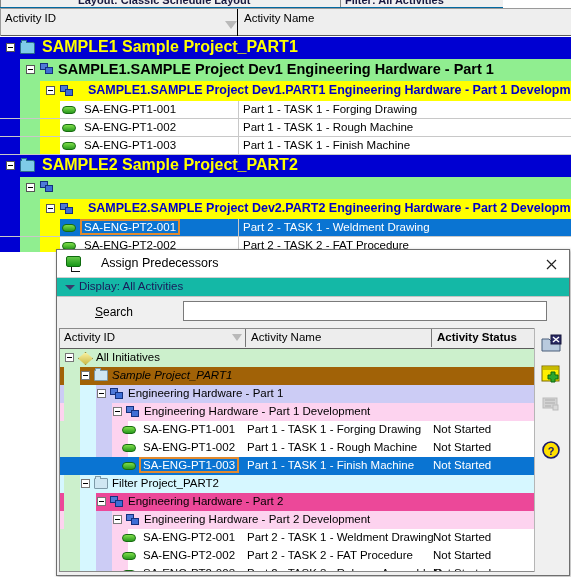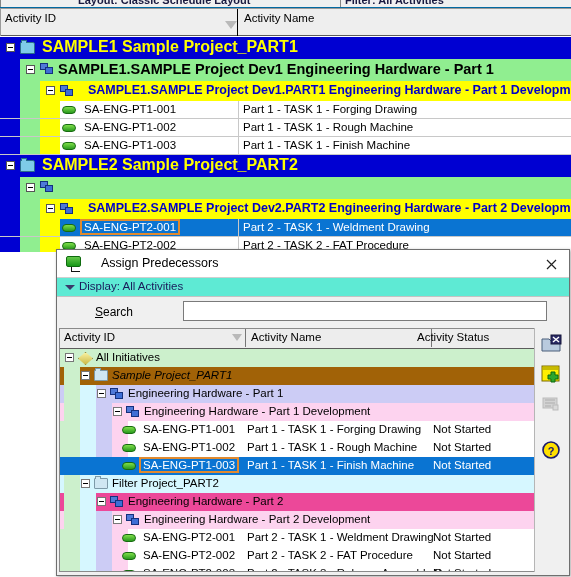--- a/index.html
+++ b/index.html
@@ -3,21 +3,21 @@
 <meta charset="utf-8">
 <style>
   html,body{margin:0;padding:0;}
   body{
     width:571px;height:577px;overflow:hidden;position:relative;
     font-family:"Liberation Sans",sans-serif;font-size:11px;
     background:#d4d0c8;color:#000;
   }
   
   #app{position:absolute;inset:0;background:#ffffff;}
-  .topstrip{position:absolute;left:0;top:0;width:571px;height:7px;
+  .topstrip{position:absolute;left:0;top:0;width:503px;height:7px;
     background:#f0f0f0;border-bottom:1px solid #0369a1;overflow:hidden;}
   .topstrip .tl{position:absolute;left:78px;top:-6px;font-weight:bold;font-size:11px;color:#1a1a40;white-space:nowrap;}
   .topstrip .tr{position:absolute;left:345px;top:-6px;font-weight:bold;font-size:11px;color:#1a1a40;white-space:nowrap;}
   .topstrip .sepL{position:absolute;left:0;top:0;width:1px;height:7px;background:#848484;}
   .topstrip .sepM{position:absolute;left:340px;top:0;width:1px;height:7px;background:#848484;}
 
   
   #gridhdr{position:absolute;left:0;top:8px;width:571px;height:28px;
     background:#eeeeee;border-top:1px solid #9a9a9a;border-bottom:1px solid #5c5c5c;box-sizing:border-box;}
   #gridhdr .cell{position:absolute;top:0;height:27px;box-sizing:border-box;padding:3px 0 0 5px;
@@ -64,39 +64,39 @@
     background:#f0f0f0;border:1px solid #6f6f6f;box-shadow:1px 1px 3px rgba(0,0,0,.35);box-sizing:border-box;}
   #dlgtitle{position:relative;height:27px;background:#ffffff;border-bottom:1px solid #cfcfcf;}
   #dlgtitle .tico{position:absolute;left:9px;top:6px;width:15px;height:11px;
     background:linear-gradient(#64c84a,#189818);border:1px solid #0e6b0e;border-radius:2px;box-sizing:border-box;}
   #dlgtitle .tico::after{content:"";position:absolute;left:4px;top:10px;width:8px;height:4px;
     border-left:1.5px solid #111;border-bottom:1.5px solid #111;}
   #dlgtitle .ttxt{position:absolute;left:32px;top:6px;font-size:12.5px;color:#000;margin-left:12px;}
   #dlgclose{position:absolute;right:6px;top:4px;width:22px;height:20px;cursor:default;}
   #dlgclose svg{position:absolute;left:5px;top:5px;}
 
-  #dispbar{position:relative;height:18px;background:#5eead4;border-bottom:1px solid #c3c3c3;}
+  #dispbar{position:relative;height:18px;background:#14b8a6;border-bottom:1px solid #c3c3c3;}
   #dispbar .chev{position:absolute;left:8px;top:7px;width:0;height:0;
     border-left:5px solid transparent;border-right:5px solid transparent;border-top:5px solid #3a3a6a;}
   #dispbar .dtxt{position:absolute;left:22px;top:2px;font-size:11.5px;color:#1a1a5a;}
 
   #searchbar{position:relative;height:30px;background:#f0f0f0;}
   #searchbar .slbl{position:absolute;left:38px;top:8px;font-size:12px;color:#000;}
   #searchbar .slbl u{text-decoration:underline;}
   #searchinput{position:absolute;left:126px;top:4px;width:364px;height:20px;
     border:1px solid #7a7a7a;background:#fff;box-sizing:border-box;font-family:"Liberation Sans",sans-serif;
     font-size:11.5px;padding:0 3px;outline:none;}
 
   #dlgbody{position:absolute;left:2px;top:78px;width:476px;height:244px;background:#fff;
     border:1px solid #8a8a8a;box-sizing:border-box;overflow:hidden;}
   #dhdr{position:relative;height:19px;background:#ededed;border-bottom:1px solid #5c5c5c;}
   #dhdr .dc{position:absolute;top:0;height:18px;box-sizing:border-box;padding:2px 0 0 4px;font-size:11.5px;}
   #dhdr .dc1{left:0;width:186px;border-right:1px solid #767676;}
   #dhdr .dc2{left:187px;width:185px;border-right:1px solid #767676;}
-  #dhdr .dc3{left:353px;width:101px;}
+  #dhdr .dc3{left:373px;width:101px;font-weight:bold;}
   #dhdr .sortarrow{position:absolute;left:172px;top:5px;width:0;height:0;
     border-left:5px solid transparent;border-right:5px solid transparent;border-top:7px solid #b9b9b9;}
 
   #dtree{position:relative;width:474px;}
   .drow{position:relative;width:474px;height:18px;box-sizing:border-box;}
   .drow.sel{background:#0a74d2;}
   .dtxt{position:absolute;top:2px;font-size:11.5px;color:#000;white-space:nowrap;}
   .drow.sel .dtxt{color:#fff;}
   .did{left:83px;}
   .dnm{left:187px;}

